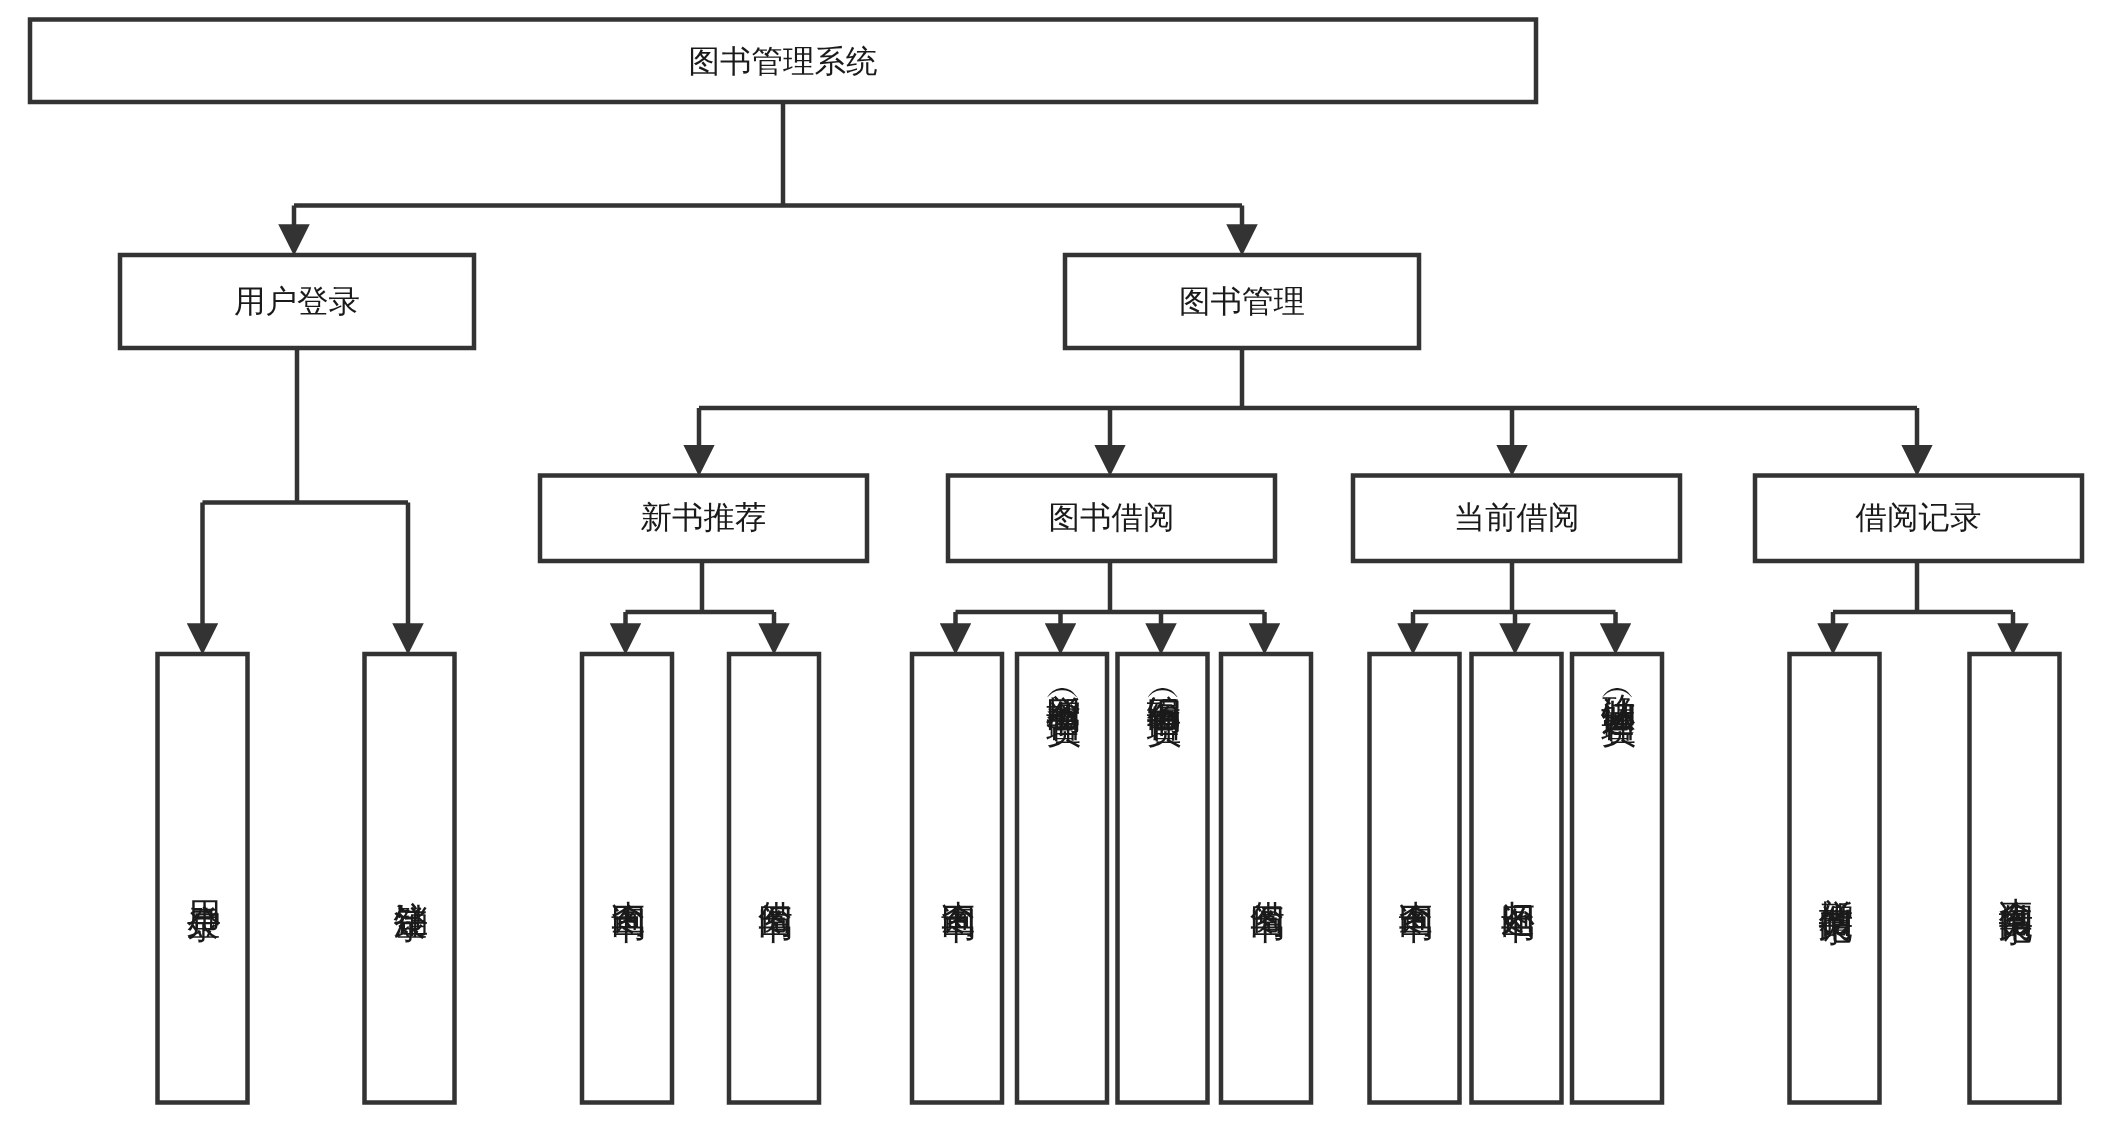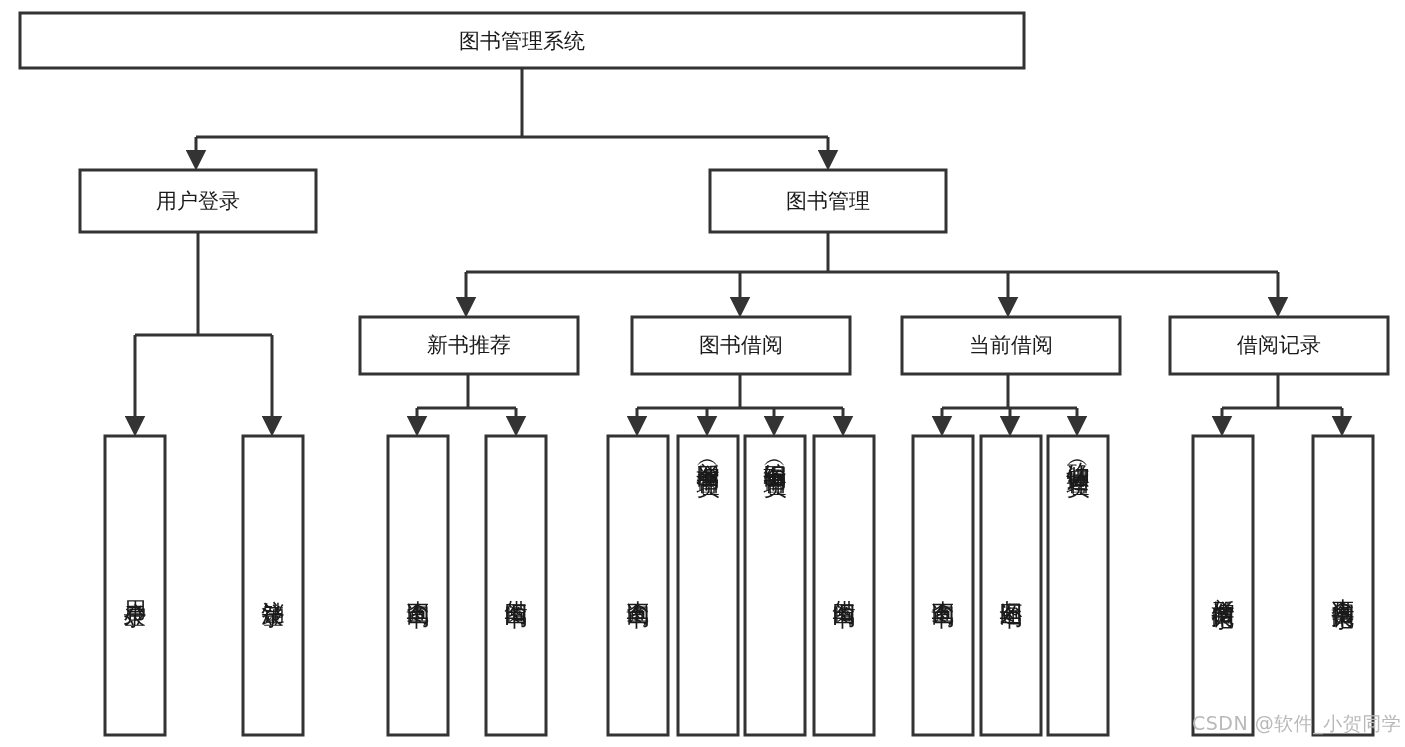--- a/index.html
+++ b/index.html
@@ -231,15 +231,14 @@
   </div>
 
   <div class="leaf-text-wrap" style="left:1193px; top:436px; width:60px; height:299px;">
     <span class="leaf-text">新增借阅记录</span>
   </div>
 
   <div class="leaf-text-wrap" style="left:1313px; top:436px; width:60px; height:299px;">
     <span class="leaf-text">查询借阅记录</span>
   </div>
 
-  <div class="watermark" style="left:1192px; top:711px;">CSDN @软件_小贺同学</div>
 
 </div>
 
 </body></html>

